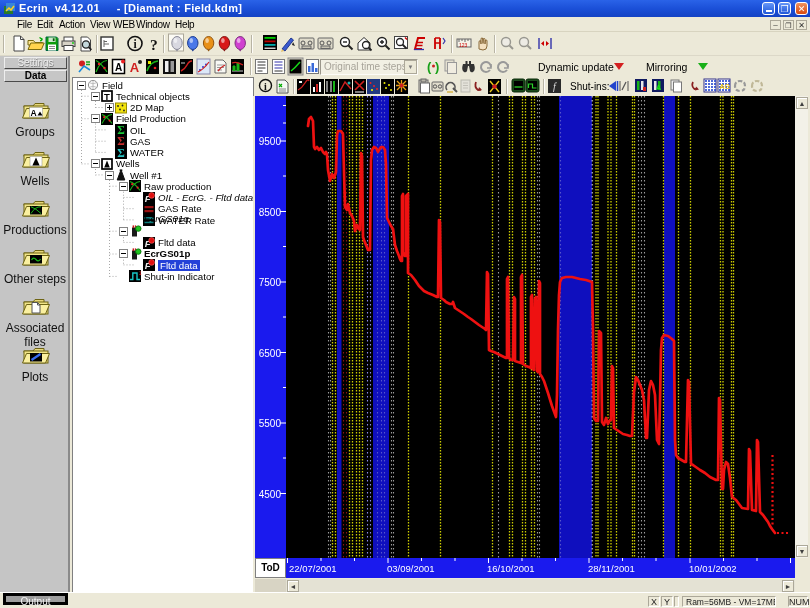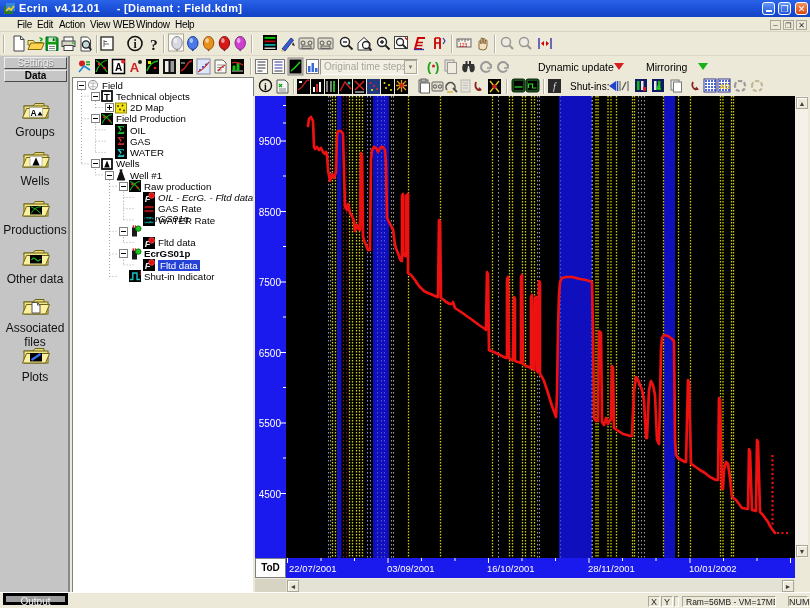--- a/index.html
+++ b/index.html
@@ -392,21 +392,21 @@
       <path d="M4,8 h9 l2,-2.5 h9 v4 h-20 z" fill="#e8d87a" stroke="#6e6414"></path>
       <rect x="4" y="8" width="24" height="12" fill="#f0e488" stroke="#6e6414"></rect>
       <path d="M2.5,20 L6.5,10.5 h23 L25.5,20 z" fill="#faf0a0" stroke="#6e6414"></path>
       <rect x="10" y="10" width="12" height="8.5" fill="#000"></rect>
       <path d="M11.5,17 L20.5,11" stroke="#3a6cf0" stroke-width="2.2"></path>
     </svg>
   </div>
 <div class="foldlabel" style="top:125px;">Groups</div>
 <div class="foldlabel" style="top:174px;">Wells</div>
 <div class="foldlabel" style="top:223px;">Productions</div>
-<div class="foldlabel" style="top:272px;">Other data</div>
+<div class="foldlabel" style="top:272px;">Other steps</div>
 <div class="foldlabel" style="top:321px;">Associated files</div>
 <div class="foldlabel" style="top:370px;">Plots</div>
 
 <div class="abs" id="tree">
 <svg id="treesvg" width="181" height="515" viewBox="72 77 181 515" style="left:0;top:0;">
       <g stroke="#a8a8a8" stroke-dasharray="1,2" stroke-width="1">
         <line x1="80.5" y1="89" x2="80.5" y2="163.2"></line>
         <line x1="94.5" y1="100" x2="94.5" y2="106.8"></line>
         <line x1="94.5" y1="122.5" x2="94.5" y2="151.9"></line>
         <line x1="94.5" y1="168" x2="94.5" y2="174.3"></line>

